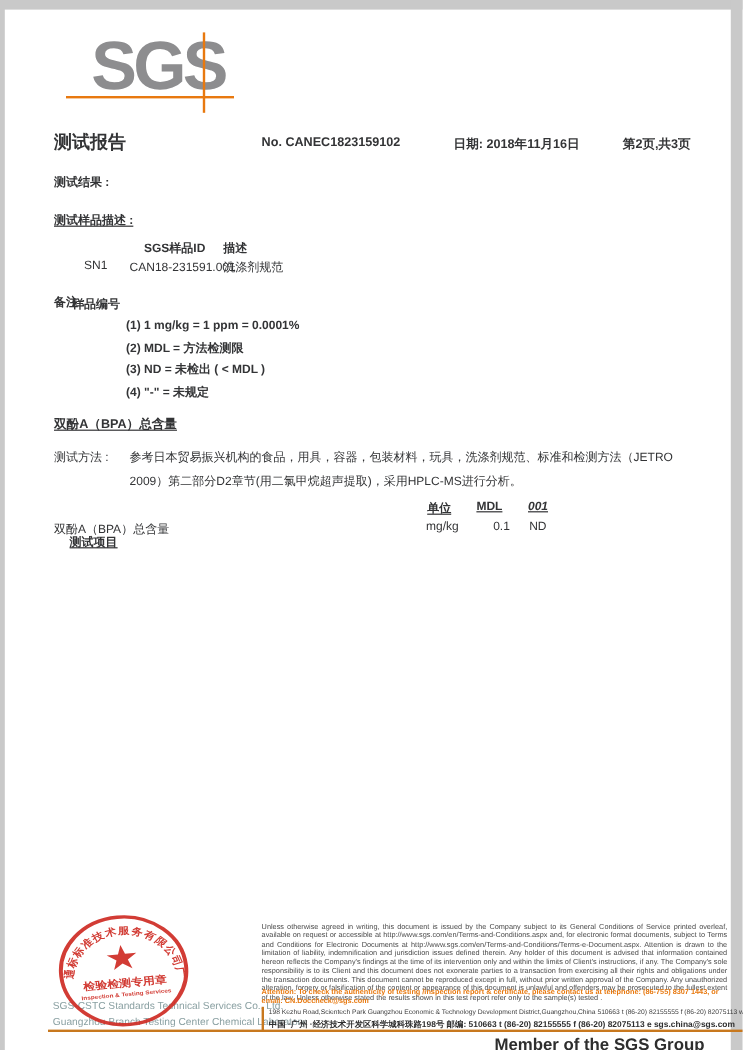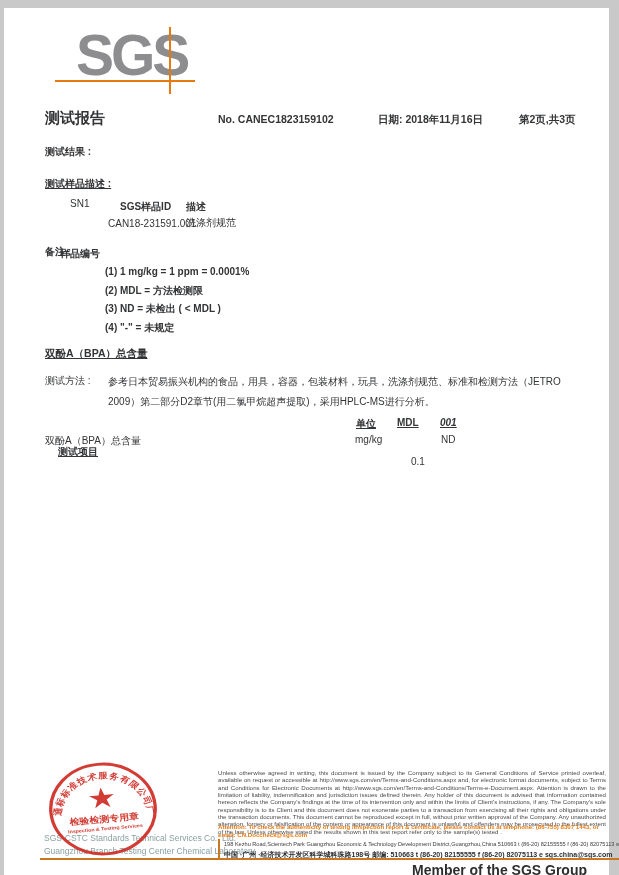--- a/index.html
+++ b/index.html
@@ -61,21 +61,21 @@
   <div class="abs hmeta" style="left:519px;top:113px;">第2页,共3页</div>
 
   <div class="abs label" style="left:45px;top:145px;">测试结果 :</div>
 
   <div class="abs label u" style="left:45px;top:177px;">测试样品描述 :</div>
 
   <div class="abs label" style="left:60px;top:200px;margin-top:47px;">样品编号</div>
   <div class="abs label" style="left:120px;top:200px;">SGS样品ID</div>
   <div class="abs label" style="left:186px;top:200px;">描述</div>
 
-  <div class="abs val" style="left:70px;top:198px;">SN1</div>
+  <div class="abs val" style="left:70px;top:216px;">SN1</div>
   <div class="abs val" style="left:108px;top:218px;">CAN18-231591.001</div>
   <div class="abs val" style="left:186px;top:216px;">洗涤剂规范</div>
 
   <div class="abs label" style="left:45px;top:245px;">备注 :</div>
   <div class="abs notes" style="left:105px;top:263px;">
     <div>(1) 1 mg/kg = 1 ppm = 0.0001%</div>
     <div>(2) MDL = 方法检测限</div>
     <div>(3) ND = 未检出 ( &lt; MDL )</div>
     <div>(4) "-" = 未规定</div>
   </div>
@@ -85,21 +85,21 @@
   <div class="abs label" style="left:45px;top:374px;font-weight:normal;">测试方法 :</div>
   <div class="abs method" style="left:108px;top:372px;">参考日本贸易振兴机构的食品，用具，容器，包装材料，玩具，洗涤剂规范、标准和检测方法（JETRO 2009）第二部分D2章节(用二氯甲烷超声提取)，采用HPLC-MS进行分析。</div>
 
   <div class="abs label u" style="left:58px;top:417px;margin-top:28px;">测试项目</div>
   <div class="abs label u" style="left:356px;top:417px;">单位</div>
   <div class="abs label u" style="left:397px;top:417px;">MDL</div>
   <div class="abs label u it" style="left:440px;top:417px;">001</div>
 
   <div class="abs val" style="left:45px;top:434px;">双酚A（BPA）总含量</div>
   <div class="abs val" style="left:355px;top:434px;">mg/kg</div>
-  <div class="abs val" style="left:399px;top:456px;padding-left:12px;">0.1</div>
+  <div class="abs val" style="left:399px;top:434px;padding-left:12px;">0.1</div>
   <div class="abs val" style="left:441px;top:434px;">ND</div>
 
   <div class="abs company" style="left:44px;top:832px;">SGS-CSTC Standards Technical Services Co., Ltd.</div>
   <div class="abs company" style="left:44px;top:845px;">Guangzhou Branch Testing Center Chemical Laboratory.</div>
 
   <svg class="abs stamp" style="left:46px;top:760px;" width="114" height="98" viewBox="0 0 120 120" preserveAspectRatio="none">
     <g transform="rotate(-6 60 60)">
       <circle cx="60" cy="60" r="55" fill="none" stroke="#cf2e26" stroke-width="3.5"></circle>
       <path id="rimArc" d="M 60,60 m -45,8 a 45.5,45.5 0 1,1 91,0" fill="none"></path>
       <text font-size="10" font-weight="bold" fill="#cf2e26" letter-spacing="1">

